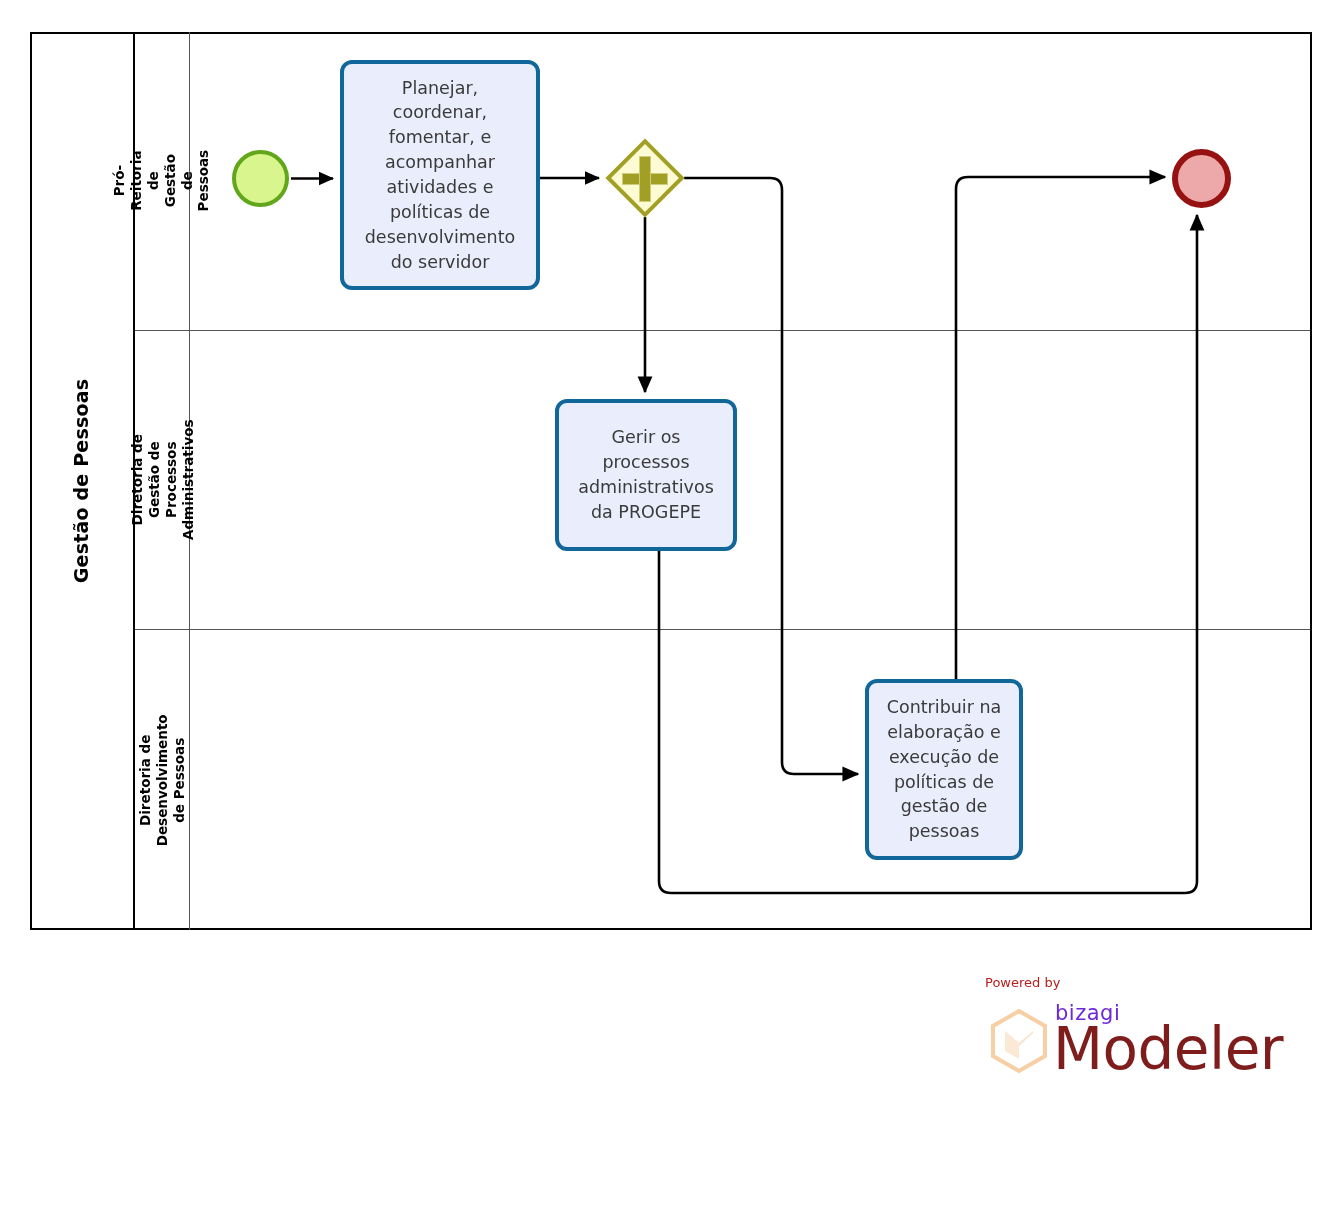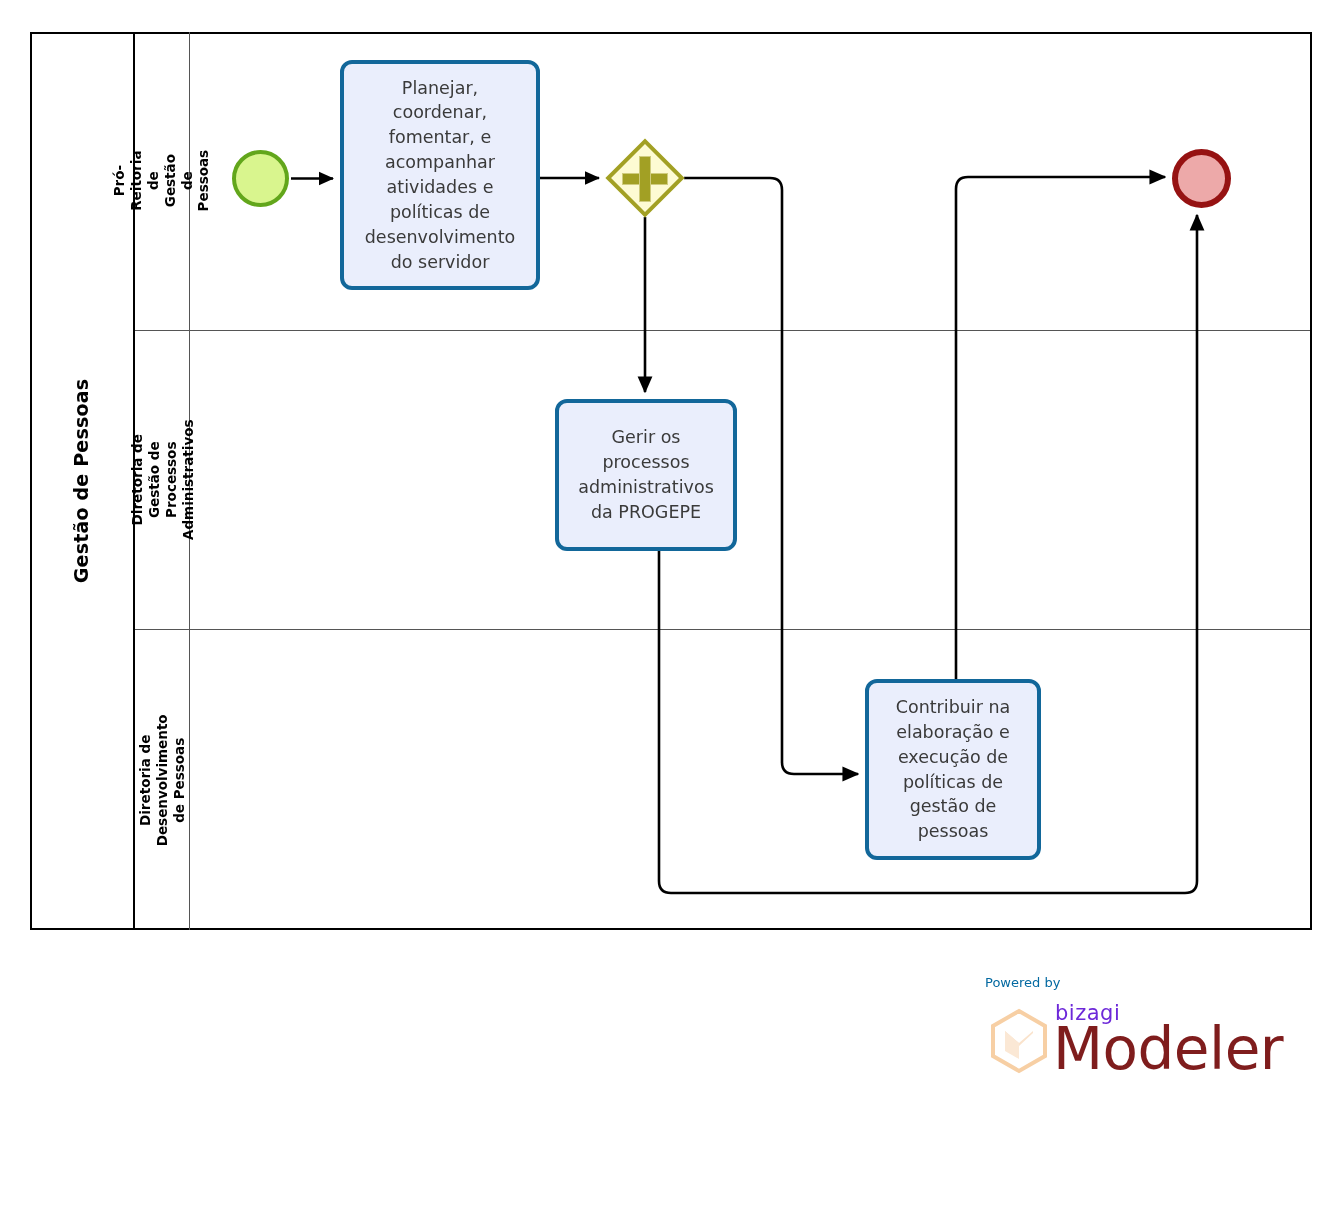--- a/index.html
+++ b/index.html
@@ -54,21 +54,21 @@
   }
   .task{
     position:absolute;box-sizing:border-box;
     background:#eaeefc;border:4px solid #12679a;border-radius:12px;
     display:flex;align-items:center;justify-content:center;
     text-align:center;color:#3a3a3a;font-size:17.5px;line-height:1.42;
     padding:4px 8px;
   }
   #task-planejar{left:340px;top:60px;width:200px;height:230px;}
   #task-gerir{left:555px;top:399px;width:182px;height:152px;}
-  #task-contribuir{left:865px;top:679px;width:176px;height:181px;}
+  #task-contribuir{left:865px;top:679px;width:158px;height:181px;}
 
   .gateway{
     position:absolute;left:606px;top:139px;width:78px;height:78px;
   }
   .gw-diamond{
     position:absolute;left:11px;top:11px;width:56px;height:56px;
     background:#fdfbd3;border:4px solid #a2a024;
     transform:rotate(45deg);box-sizing:border-box;
   }
   .gw-plus-h{
@@ -76,21 +76,21 @@
     background:#a2a024;border:1px solid #cfcc7d;box-sizing:border-box;
   }
   .gw-plus-v{
     position:absolute;left:33px;top:17px;width:12px;height:46px;
     background:#a2a024;border:1px solid #cfcc7d;box-sizing:border-box;
   }
 
   
   .wm{position:absolute;left:985px;top:975px;width:260px;height:100px;}
   .wm-powered{
-    position:absolute;left:0;top:0;font-size:13px;color:#0369a1;
+    position:absolute;left:0;top:0;font-size:13px;color:#b91c1c;
     font-family:"DejaVu Sans","Liberation Sans",sans-serif;
   }
   .wm-bizagi{
     position:absolute;left:70px;top:26px;font-size:21px;color:#6d28d9;
     letter-spacing:.5px;
   }
   .wm-modeler{
     position:absolute;left:68px;top:40px;font-size:58px;color:#7f1d1d;
     letter-spacing:-.5px;
   }

